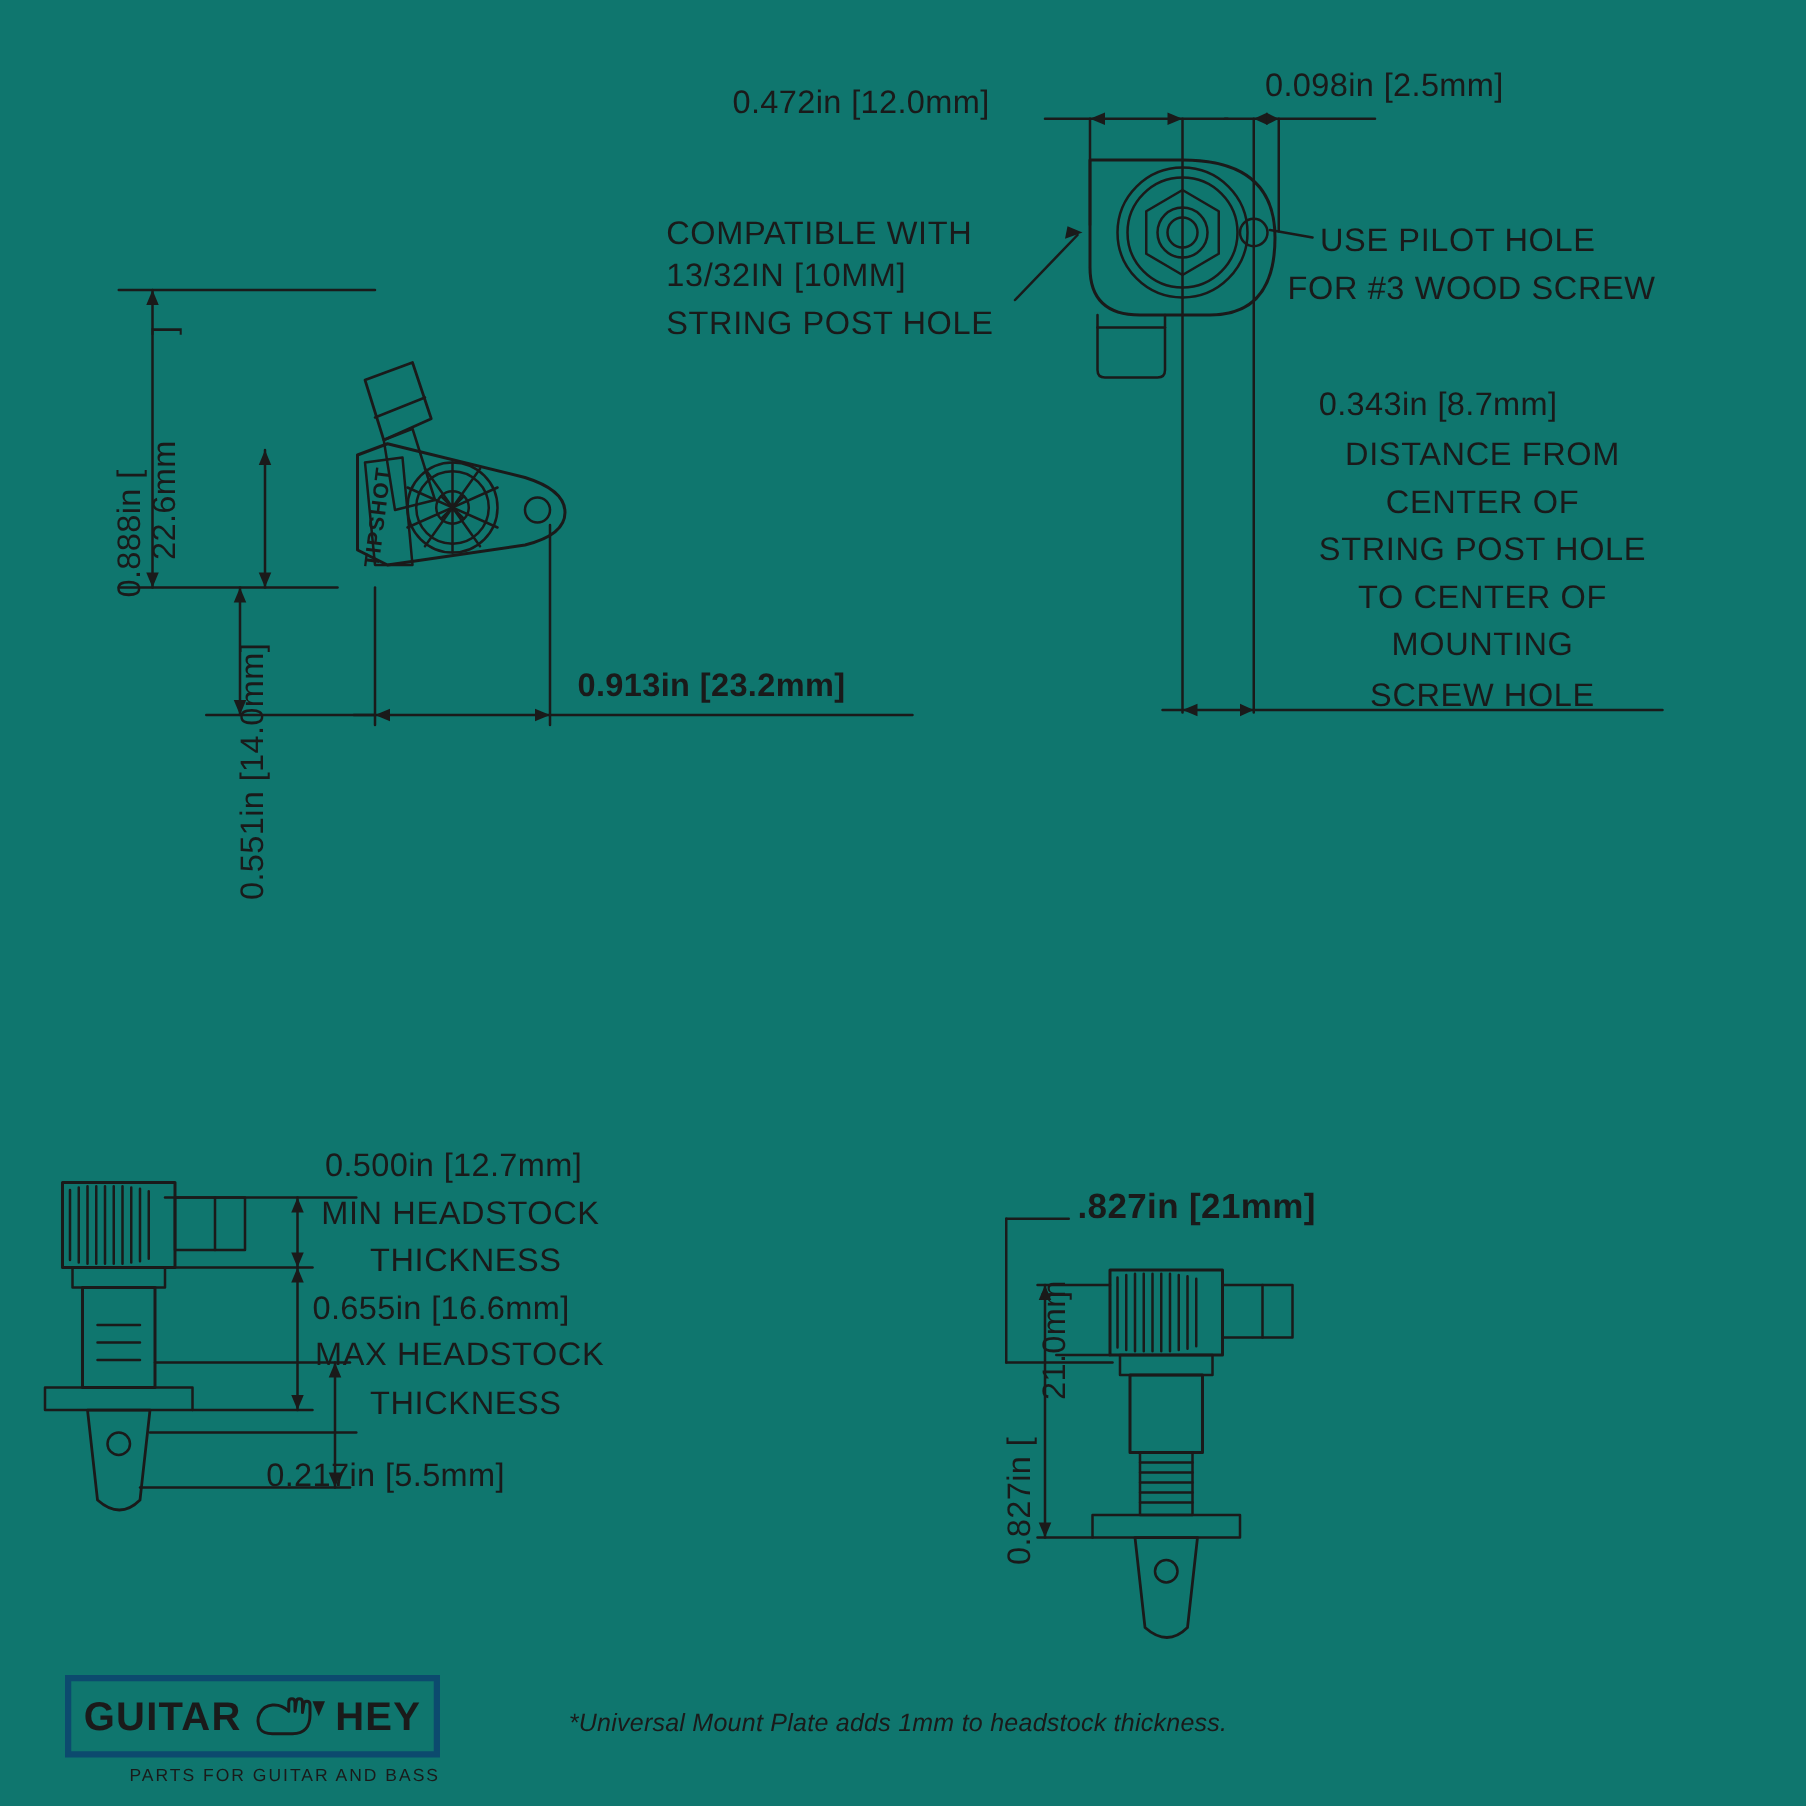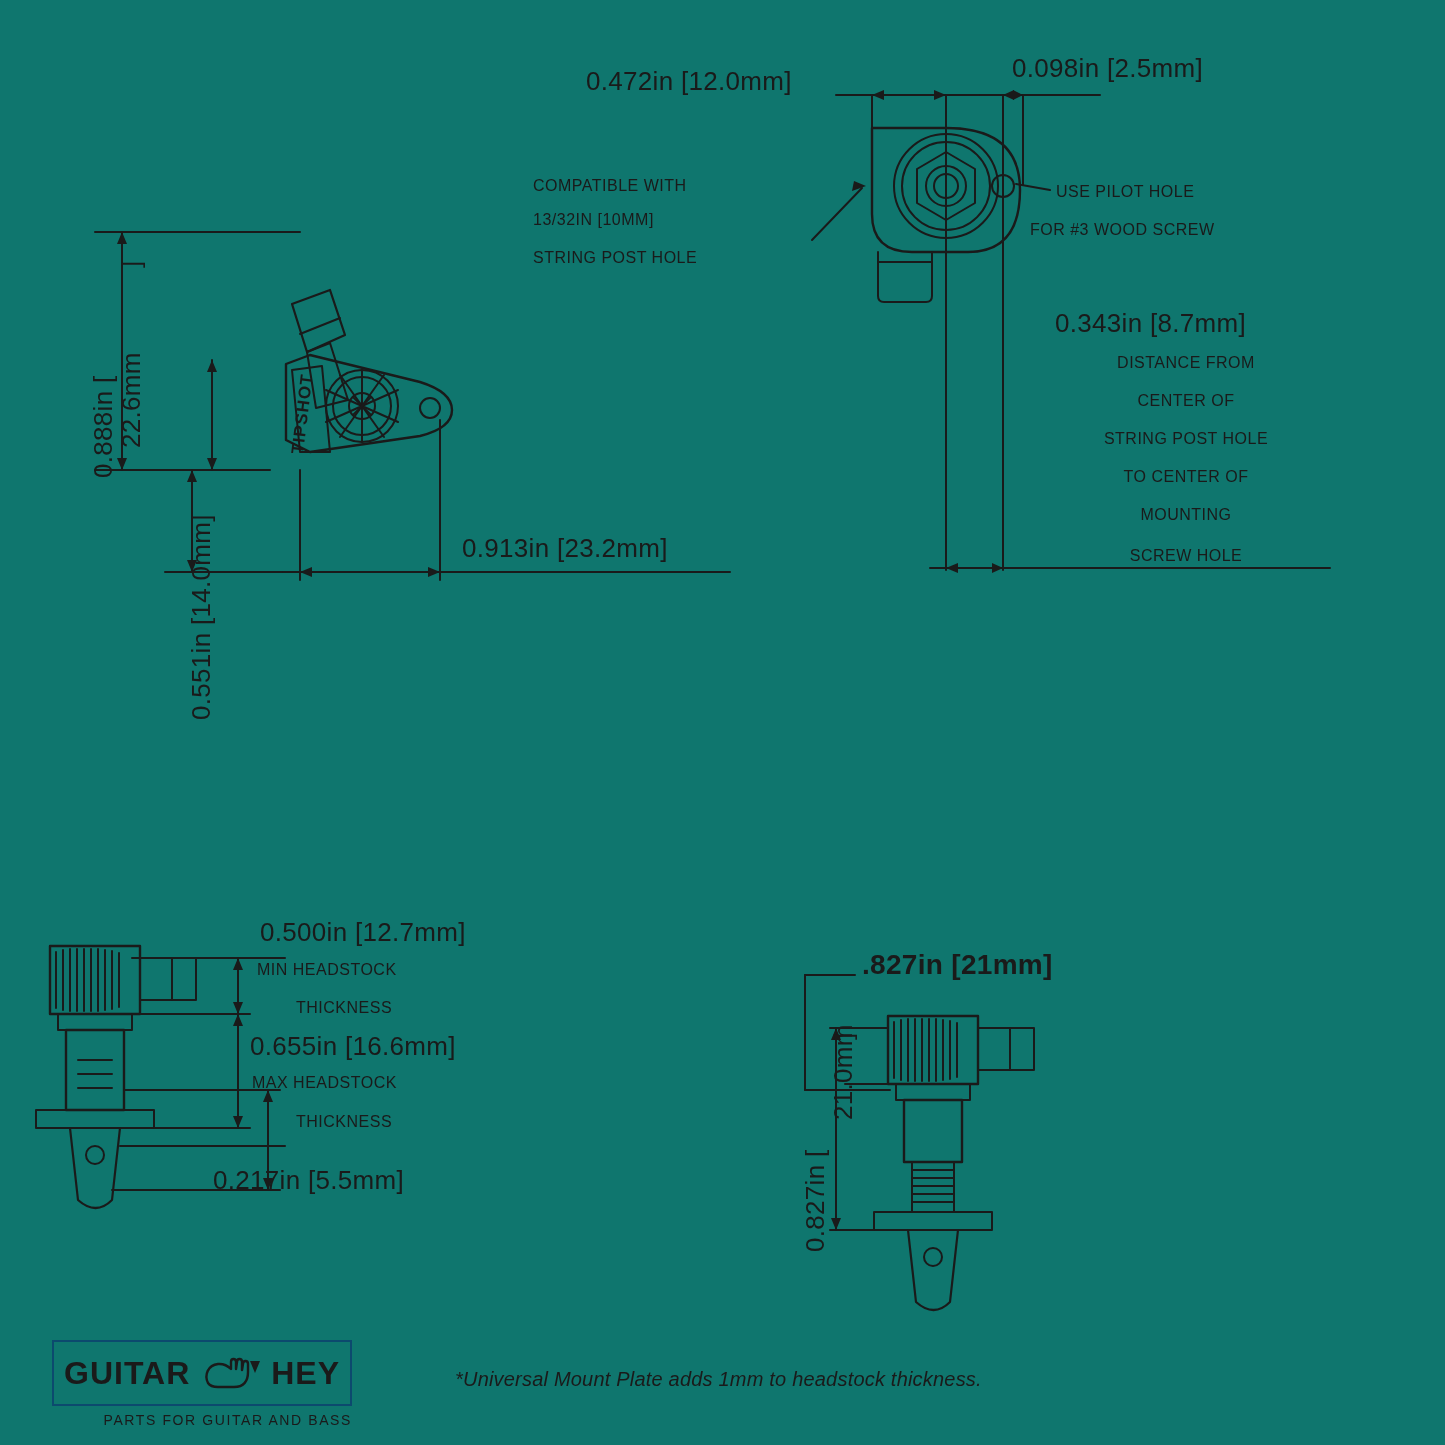--- a/index.html
+++ b/index.html
@@ -11,21 +11,21 @@
     position: relative;
     width: 1445px;
     height: 1445px;
     background: #0f766e;
     font-family: "Liberation Sans", sans-serif;
     color: #1a1a1a;
     overflow: hidden;
   }
   .txt {
     position: absolute;
-    font-size: 16px;
+    font-size: 26px;
     line-height: 30px;
     letter-spacing: 0.5px;
     white-space: pre;
     color: #1a1a1a;
   }
   .dimtxt {
     font-size: 26px;
     letter-spacing: 0.3px;
   }
   .vert {
@@ -48,21 +48,21 @@
     pointer-events: none;
   }
 
   
   #logo-box {
     position: absolute;
     left: 52px;
     top: 1340px;
     width: 300px;
     height: 66px;
-    border: 2px solid #0c4a6e;
+    border: 5px solid #0c4a6e;
     box-sizing: border-box;
     display: flex;
     align-items: center;
     justify-content: space-between;
     padding: 0 10px;
   }
   #logo-guitar, #logo-hey {
     font-size: 32px;
     font-weight: bold;
     letter-spacing: 1px;
@@ -105,21 +105,21 @@
   <div class="txt caps center" style="left:1005px; top:348px; width:330px;"><span>DISTANCE FROM</span></div>
   <div class="txt caps center" style="left:1005px; top:386px; width:330px;"><span>CENTER OF</span></div>
   <div class="txt caps center" style="left:1005px; top:424px; width:330px;"><span>STRING POST HOLE</span></div>
   <div class="txt caps center" style="left:1005px; top:462px; width:330px;"><span>TO CENTER OF</span></div>
   <div class="txt caps center" style="left:1005px; top:500px; width:330px;"><span>MOUNTING</span></div>
   <div class="txt caps center" style="left:1005px; top:541px; width:330px;"><span>SCREW HOLE</span></div>
 
   <div class="txt dimtxt vert" style="left:116px; top:448px;">22.6mm</div>
   <div class="txt dimtxt vert" style="left:88px; top:478px;">0.888in [</div>
   <div class="txt dimtxt vert" style="left:186px; top:720px;">0.551in [14.0mm]</div>
-  <div class="txt dimtxt" style="left:462px; top:533px;">0.913in [23.2mm]</div>
+  <div class="txt dimtxt" style="left:462px; top:533px;font-weight:bold;">0.913in [23.2mm]</div>
 
   <div class="txt dimtxt" style="left:260px; top:917px;">0.500in [12.7mm]</div>
   <div class="txt caps" style="left:257px; top:955px;"><span>MIN HEADSTOCK</span></div>
   <div class="txt caps" style="left:296px; top:993px;"><span>THICKNESS</span></div>
 
   <div class="txt dimtxt" style="left:250px; top:1031px;">0.655in [16.6mm]</div>
   <div class="txt caps" style="left:252px; top:1068px;"><span>MAX HEADSTOCK</span></div>
   <div class="txt caps" style="left:296px; top:1107px;"><span>THICKNESS</span></div>
 
   <div class="txt dimtxt" style="left:213px; top:1165px;">0.217in [5.5mm]</div>

